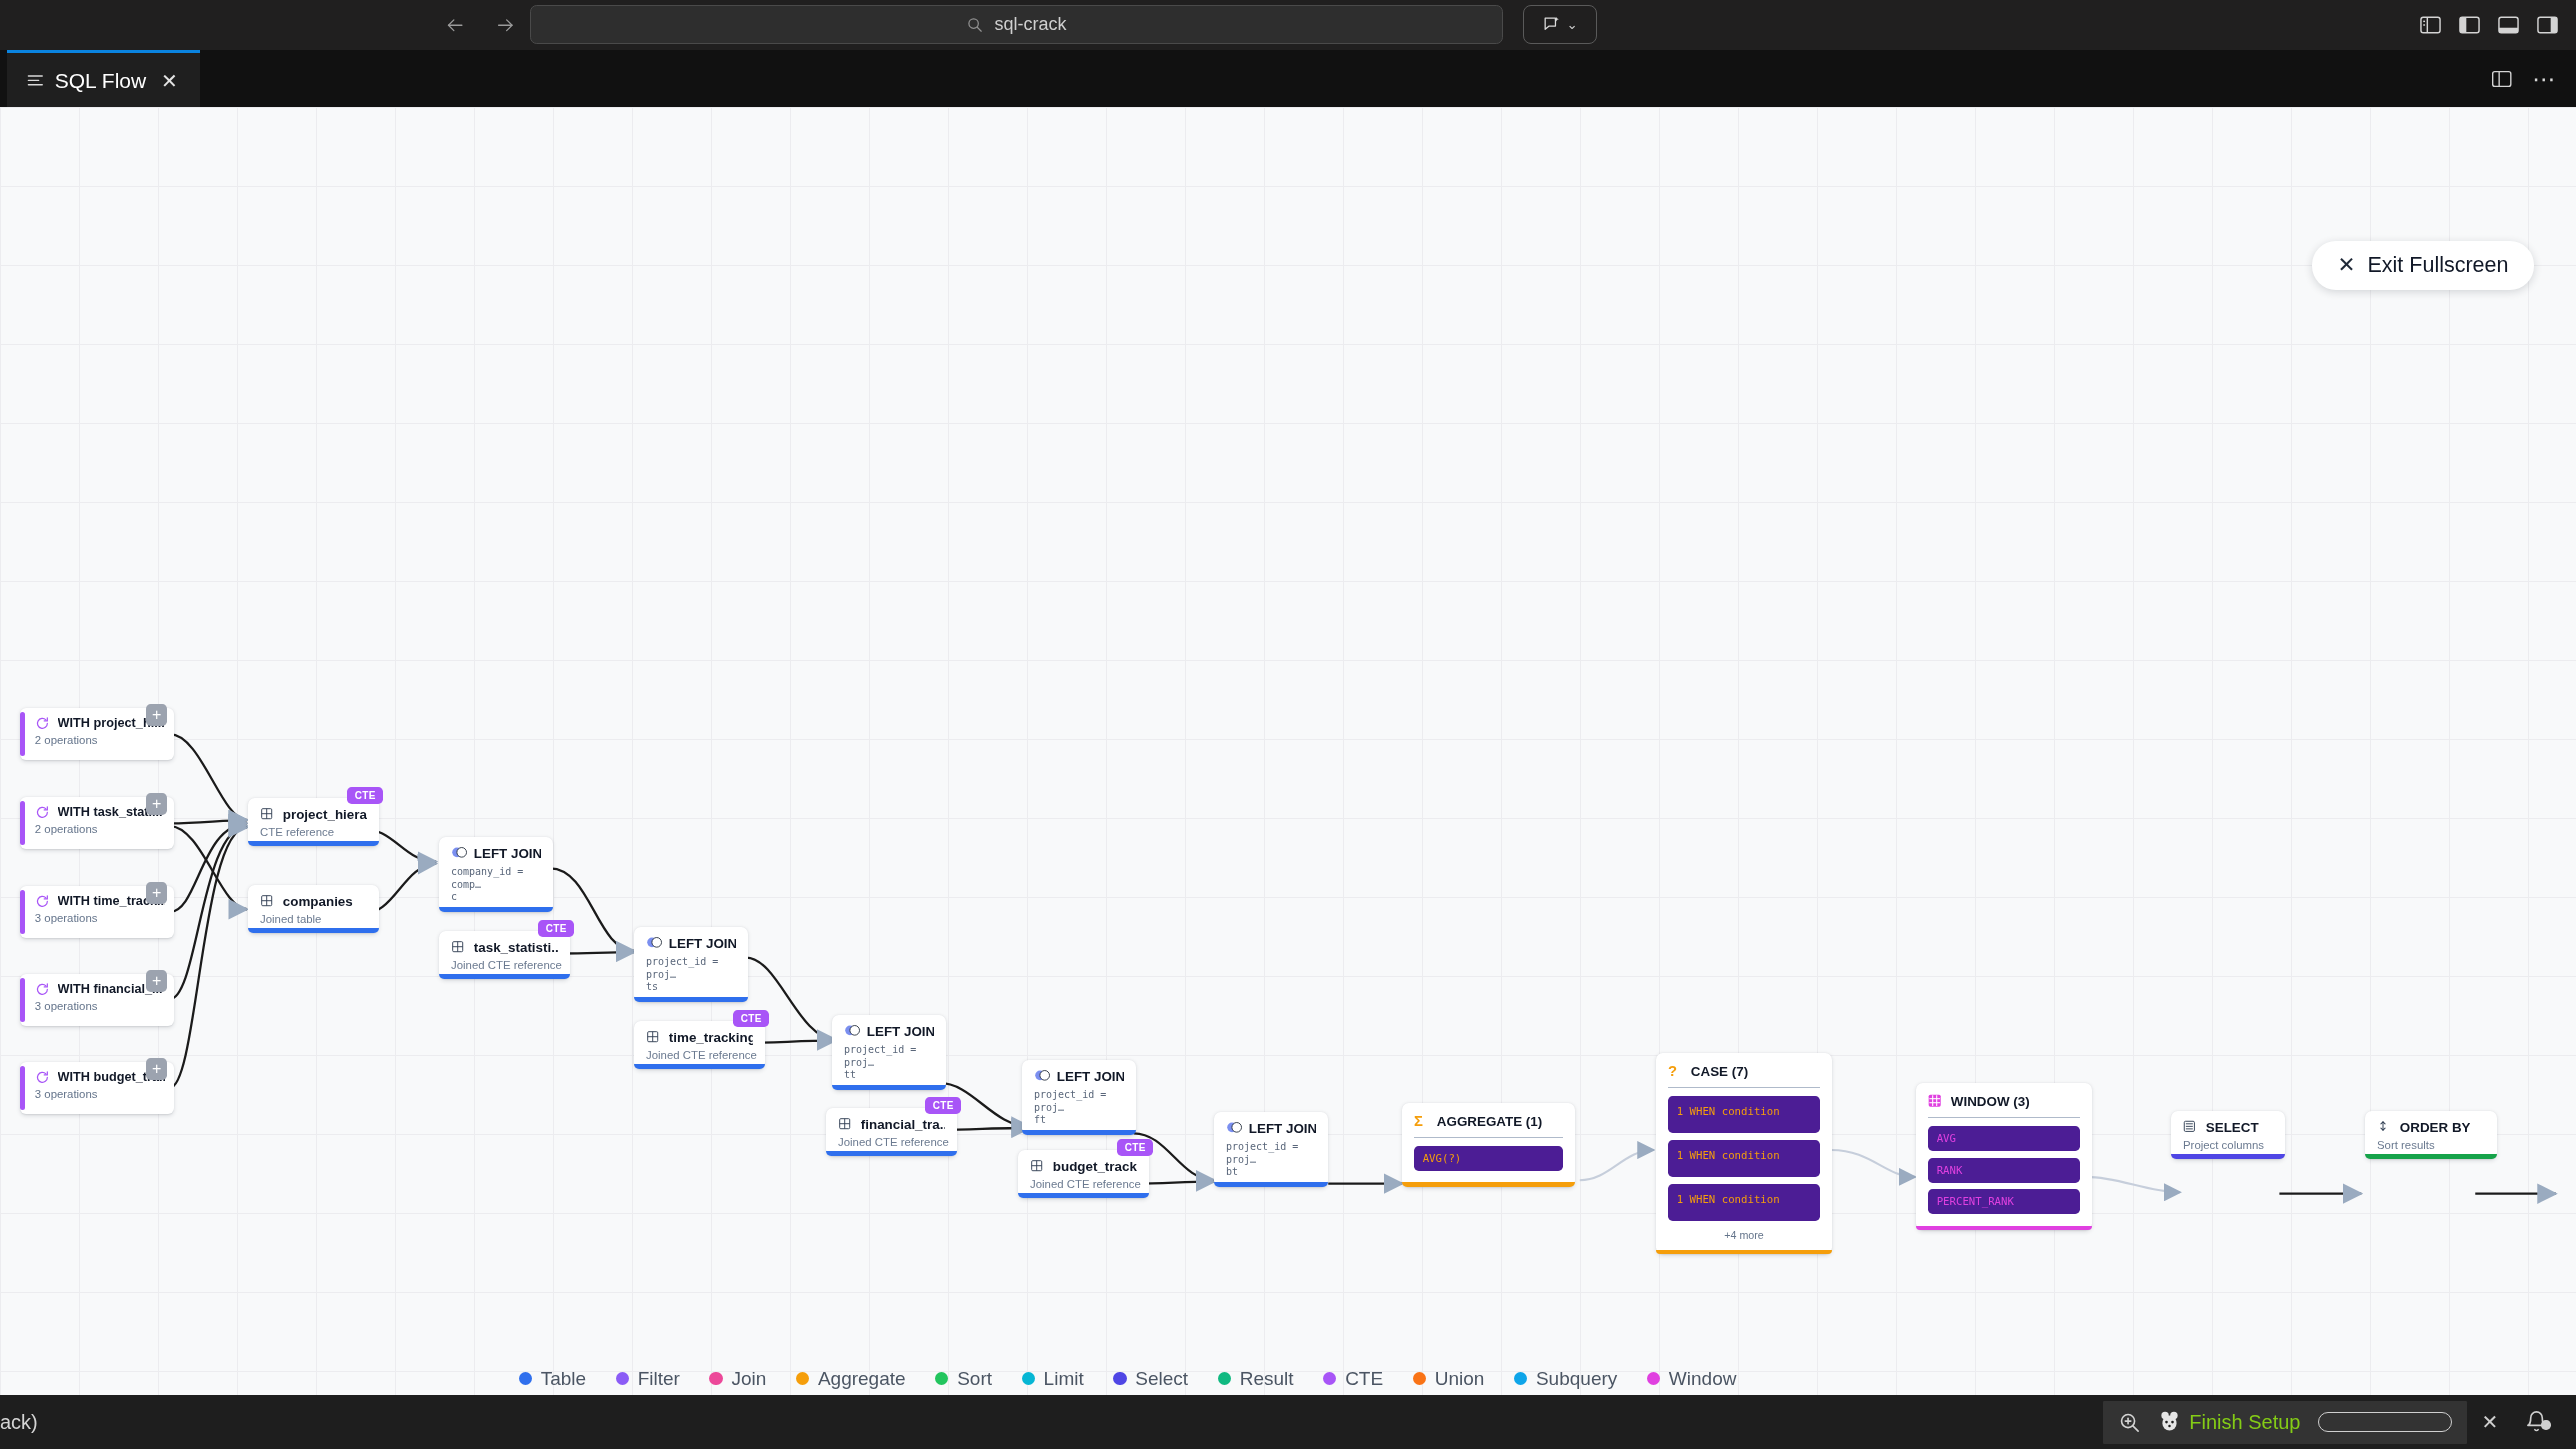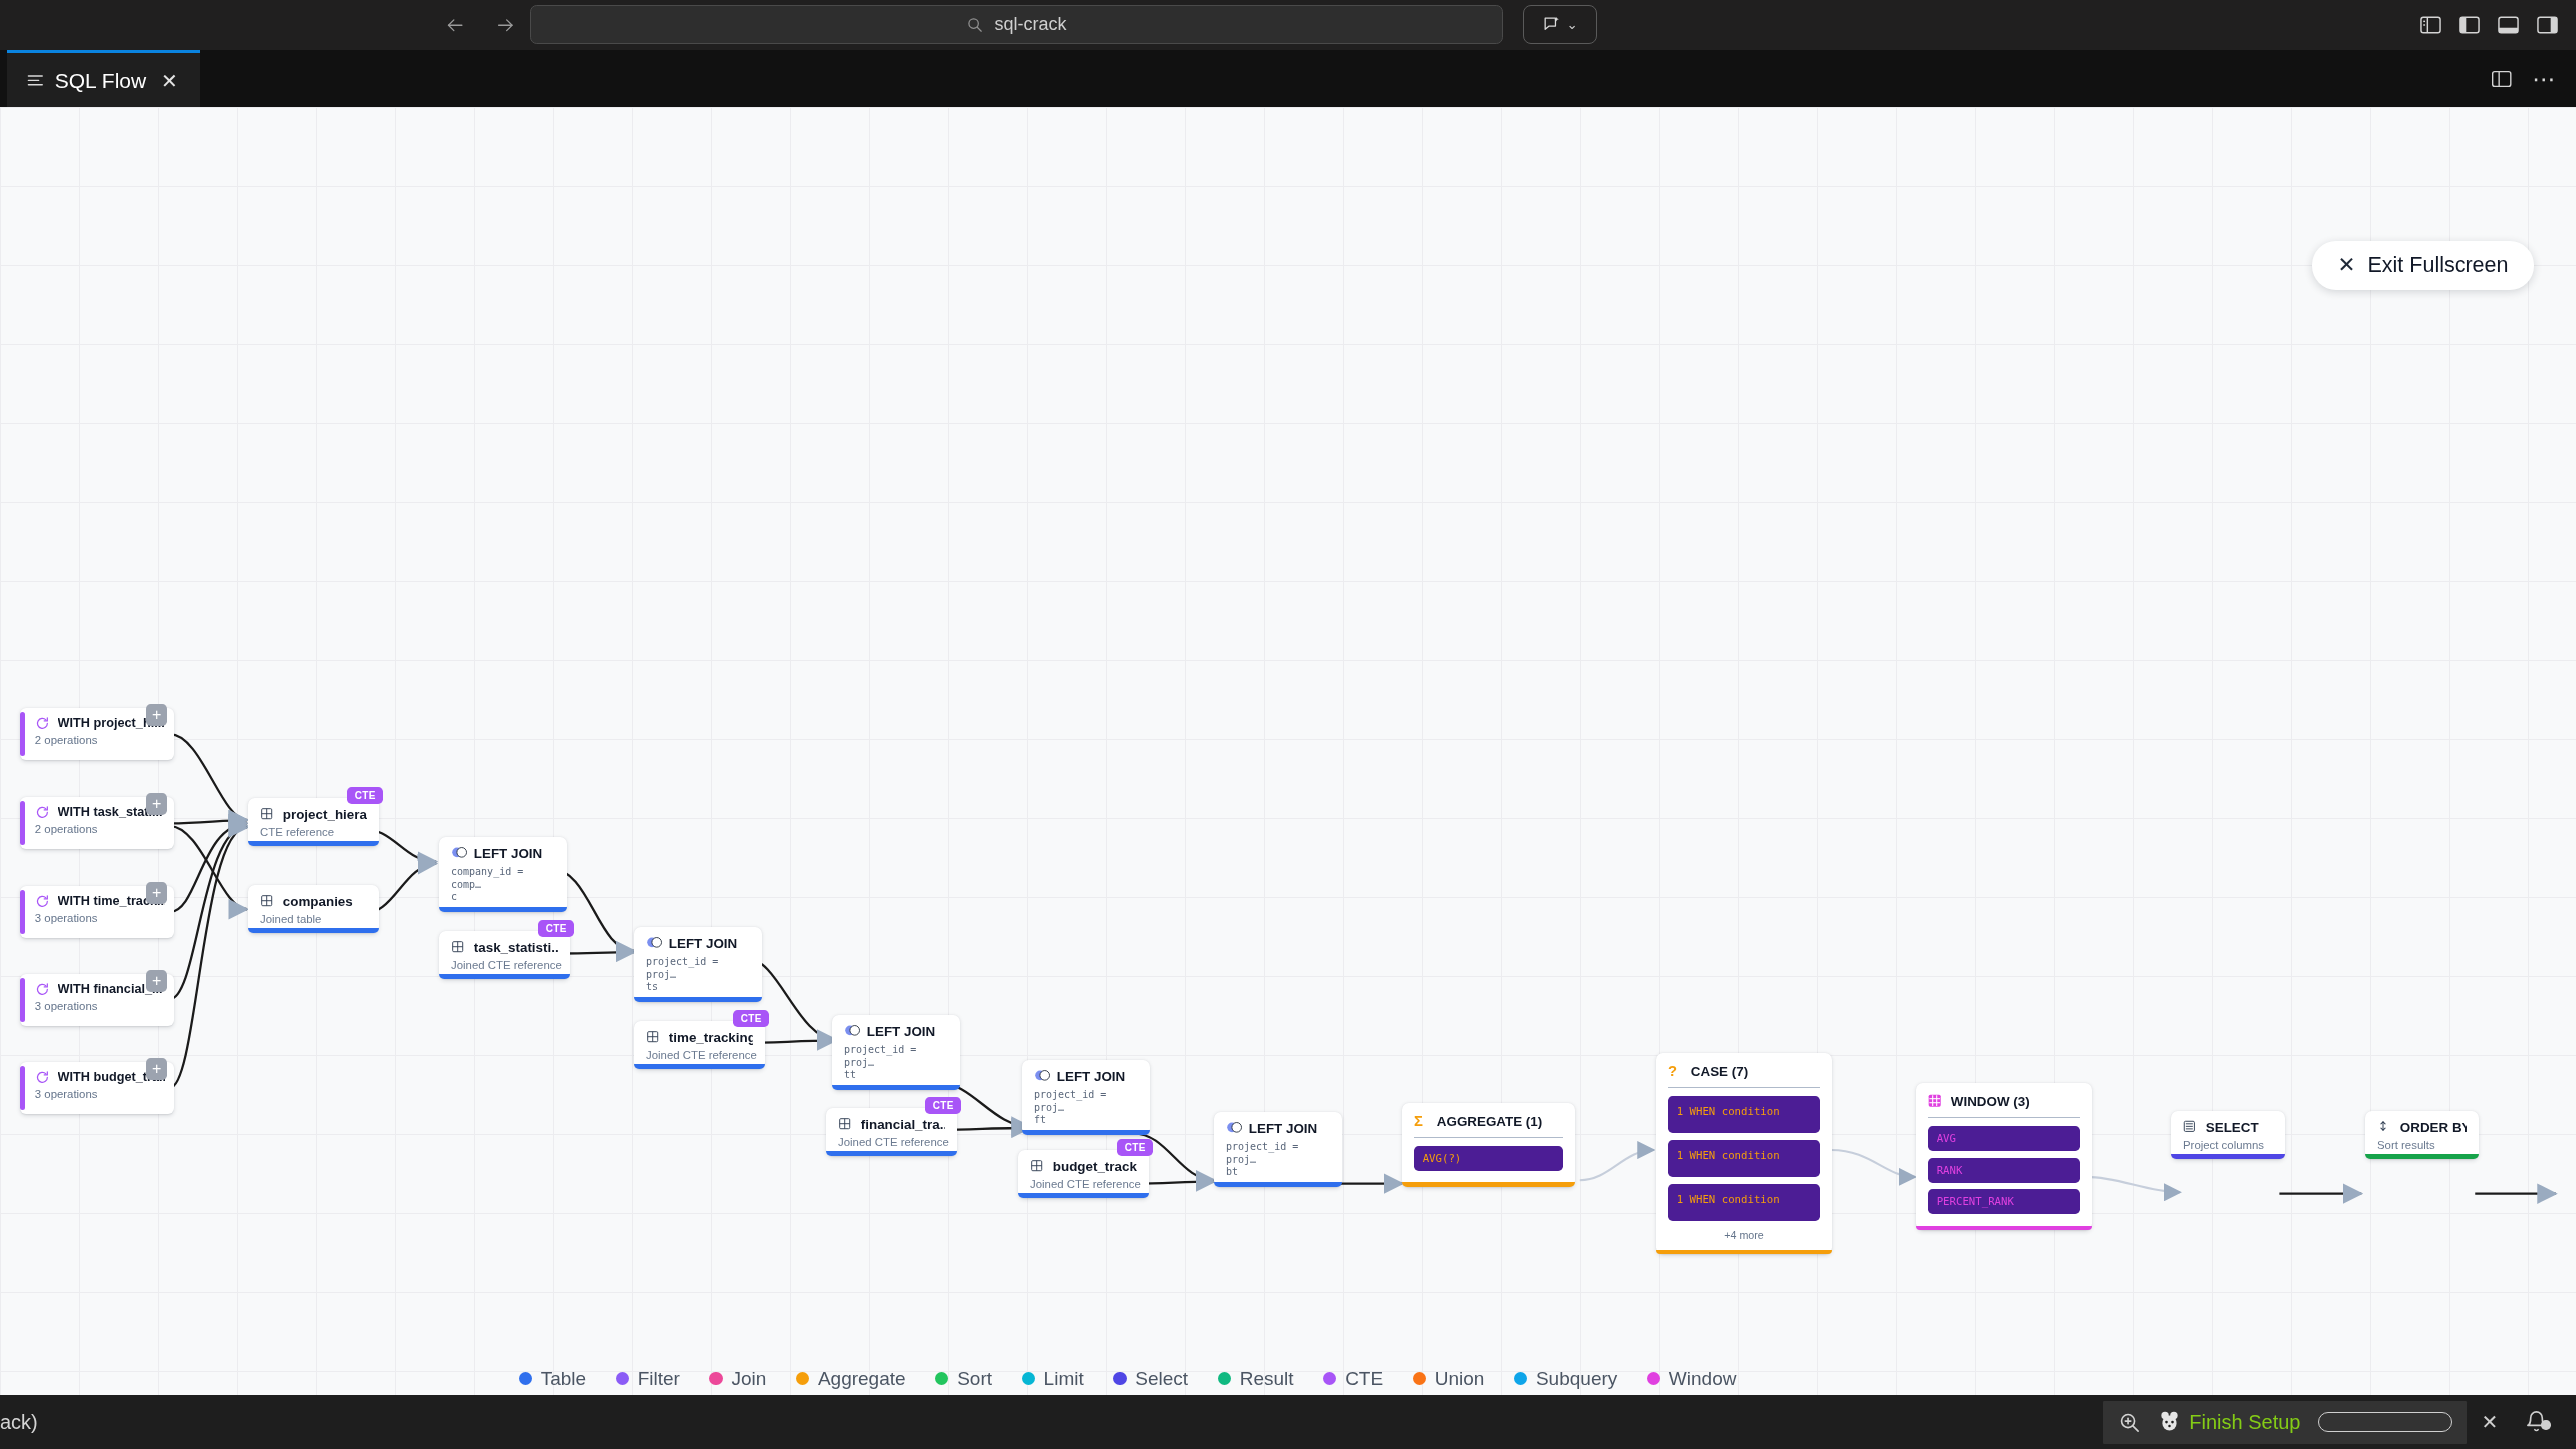--- a/index.html
+++ b/index.html
@@ -153,21 +153,21 @@
   
   .with-node {
     width: 154px; height: 52px;
     border-radius: 6px;
   }
   .with-node .node-body { padding: 8px 9.4px 6.7px 14.8px; }
   .with-node .node-title { font-size: 12.7px; }
   .with-node .node-sub { font-size: 11.4px; color: #64748b; }
 
   
-  .join-node { width: 128px; }
+  .join-node { width: 114px; }
   .join-cond {
     font-family: "DejaVu Sans Mono", monospace;
     font-size: 10px; color: #59667a; margin-top: 4.7px;
     line-height: 1.25;
   }
 
   
   .list-node { width: 176px; }
   .list-node .node-body { padding: 10.7px 12px 9.4px 12px; }
   .list-divider { height: 1.3px; background: #94a3b8; margin: 8px 0 8px 0; opacity:.75;}
@@ -738,21 +738,21 @@
               </g>
             </svg>
         </span>
         <span class="node-title">SELECT</span>
       </div>
       <div class="node-sub">Project columns</div>
     </div>
     <div class="node-bar" style="background:#4f46e5;"></div>
   </div>
 
-  <div class="node tbl-node" style="left:2365px; top:1004px; width:114px;">
+  <div class="node tbl-node" style="left:2365px; top:1004px; width:132px;">
     <div class="node-body">
       <div class="node-head">
         <span class="icon-sq">
           <svg viewBox="0 0 20 20" width="12" height="12" fill="none" stroke="#334155" stroke-width="1.7" stroke-linecap="round" stroke-linejoin="round">
               <line x1="10" y1="3" x2="10" y2="17"></line>
               <polyline points="6.5,6.5 10,3 13.5,6.5"></polyline>
               <polyline points="6.5,13.5 10,17 13.5,13.5"></polyline>
             </svg>
         </span>
         <span class="node-title">ORDER BY</span>

